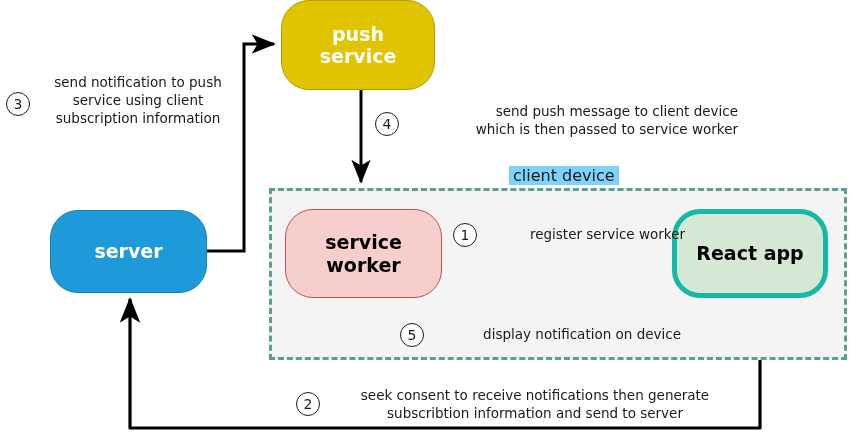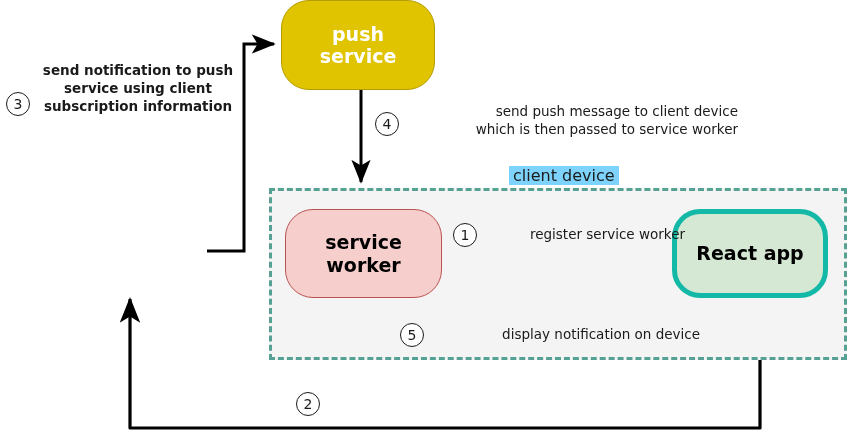--- a/index.html
+++ b/index.html
@@ -101,27 +101,27 @@
     position: absolute;
     font-size: 13.5px;
     color: #1a1a1a;
     line-height: 1.32;
     z-index: 8;
     white-space: pre-line;
   }
   .cap-center { text-align: center; }
   .cap-left { text-align: right; }
   #badge-3 { left: 6px;  top: 92px; }
-  #cap-3   { left: 38px; top: 62px; width: 200px; font-weight: bold; }
+  #cap-3   { left: 38px; top: 74px; width: 200px; }
   #badge-4 { left: 375px; top: 112px; }
   #cap-4   { left: 408px; top: 103px; width: 330px; }
   #badge-1 { left: 453px; top: 223px; }
   #cap-1   { left: 485px; top: 226px; width: 200px; }
   #badge-5 { left: 400px; top: 323px; }
-  #cap-5   { left: 431px; top: 326px; width: 250px; margin-left: 19px; }
+  #cap-5   { left: 431px; top: 326px; width: 250px; }
   #badge-2 { left: 296px; top: 392px; }
   #cap-2   { left: 325px; top: 387px; width: 420px; }
 </style>
 </head>
 <body>
 
 <div id="canvas">
 
   <div class="client-zone"></div>
   <div class="zone-label">client device</div>
@@ -139,34 +139,37 @@
 
     <path d="M671,256 L450,256" fill="none" stroke="#000000" stroke-width="3" marker-end="url(#arrowhead)"></path>
 
     <path d="M357,300 L386,331" fill="none" stroke="#000000" stroke-width="3.4" marker-end="url(#arrowhead)"></path>
 
     <path d="M760,298 L760,428 L130,428 L130,299" fill="none" stroke="#000000" stroke-width="3.2" stroke-linejoin="round" marker-end="url(#arrowhead)"></path>
   </svg>
 
   <div class="node node-push" style="white-space:pre-line;">push
 service</div>
+  <div class="node node-server" style="white-space:pre-line;">server</div>
   <div class="node node-sw" style="white-space:pre-line;">service
 worker</div>
   <div class="node node-react" style="white-space:pre-line;">React app</div>
 
   <div class="step-badge" id="badge-3">3</div>
   <div class="caption cap-center" id="cap-3">send notification to push
 service using client
 subscription information</div>
 
   <div class="step-badge" id="badge-4">4</div>
   <div class="caption cap-left" id="cap-4">send push message to client device
 which is then passed to service worker</div>
 
   <div class="step-badge" id="badge-1">1</div>
   <div class="caption cap-left" id="cap-1">register service worker</div>
 
   <div class="step-badge" id="badge-5">5</div>
   <div class="caption cap-left" id="cap-5">display notification on device</div>
 
   <div class="step-badge" id="badge-2">2</div>
+  <div class="caption cap-center" id="cap-2">seek consent to receive notifications then generate
+subscribtion information and send to server</div>
 
 </div>
 
 </body></html>

